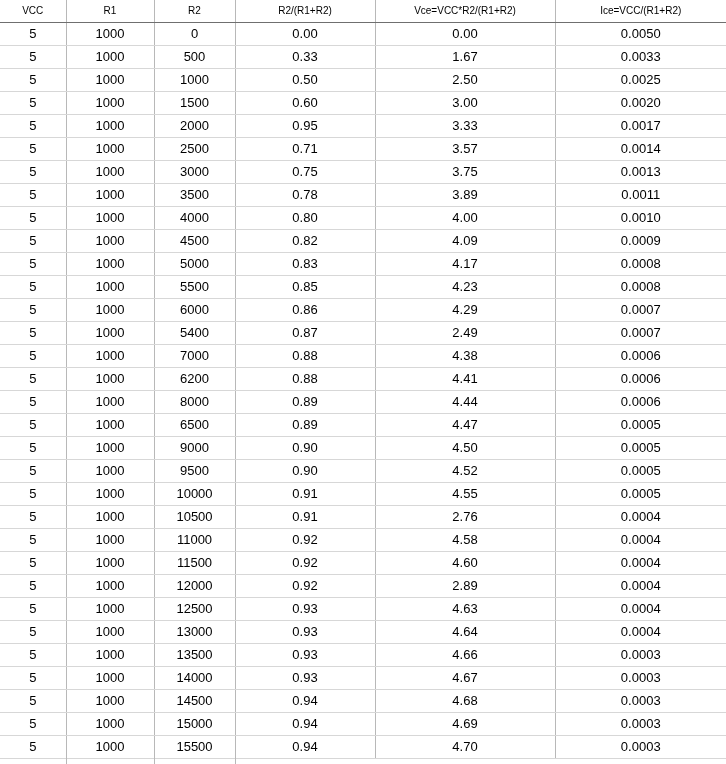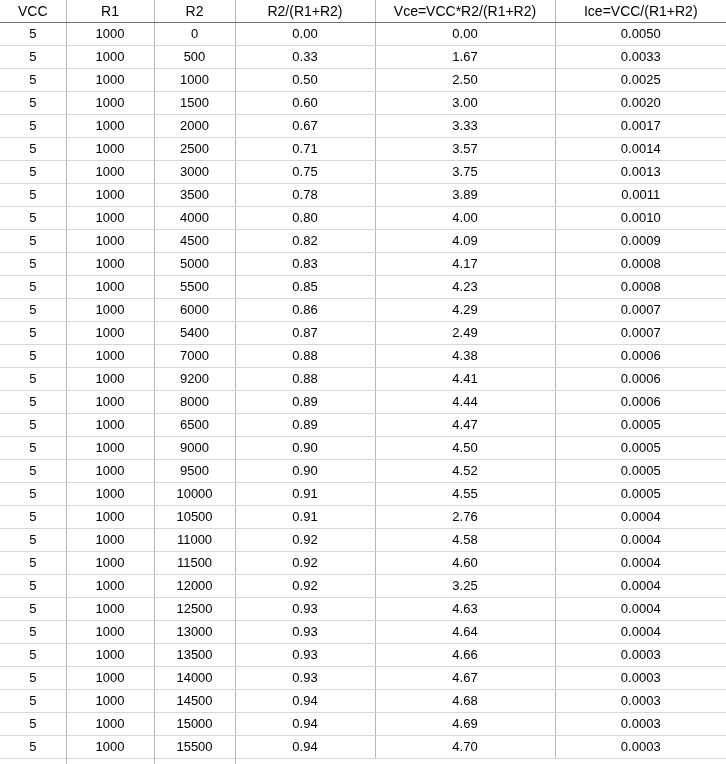--- a/index.html
+++ b/index.html
@@ -40,21 +40,21 @@
     text-align: center;
     height: 22px;
     line-height: 22px;
     padding: 0;
     font-weight: normal;
     white-space: nowrap;
     overflow: hidden;
   }
   table.data th {
     border-bottom: 1px solid #6f6f6f;
-    font-size: 14px;
+    font-size: 10px;
   }
   table.data th:last-child,
   table.data td:last-child {
     border-right: none;
     margin-left: 40px;
   }
   table.data tr:last-child td {
     border-bottom: 1px solid #d7d7d7;
   }
   .tail {
@@ -124,21 +124,21 @@
           <td>1000</td>
           <td>1500</td>
           <td>0.60</td>
           <td>3.00</td>
           <td>0.0020</td>
         </tr>
         <tr>
           <td>5</td>
           <td>1000</td>
           <td>2000</td>
-          <td>0.67</td>
+          <td>0.95</td>
           <td>3.33</td>
           <td>0.0017</td>
         </tr>
         <tr>
           <td>5</td>
           <td>1000</td>
           <td>2500</td>
           <td>0.71</td>
           <td>3.57</td>
           <td>0.0014</td>
@@ -211,21 +211,21 @@
           <td>5</td>
           <td>1000</td>
           <td>7000</td>
           <td>0.88</td>
           <td>4.38</td>
           <td>0.0006</td>
         </tr>
         <tr>
           <td>5</td>
           <td>1000</td>
-          <td>9200</td>
+          <td>6200</td>
           <td>0.88</td>
           <td>4.41</td>
           <td>0.0006</td>
         </tr>
         <tr>
           <td>5</td>
           <td>1000</td>
           <td>8000</td>
           <td>0.89</td>
           <td>4.44</td>
@@ -285,21 +285,21 @@
           <td>11500</td>
           <td>0.92</td>
           <td>4.60</td>
           <td>0.0004</td>
         </tr>
         <tr>
           <td>5</td>
           <td>1000</td>
           <td>12000</td>
           <td>0.92</td>
-          <td>3.25</td>
+          <td>2.89</td>
           <td>0.0004</td>
         </tr>
         <tr>
           <td>5</td>
           <td>1000</td>
           <td>12500</td>
           <td>0.93</td>
           <td>4.63</td>
           <td>0.0004</td>
         </tr>

